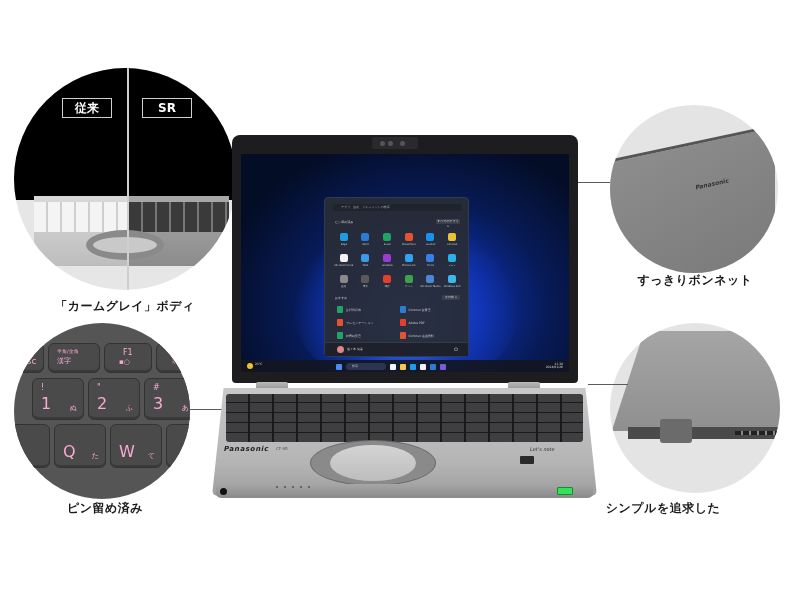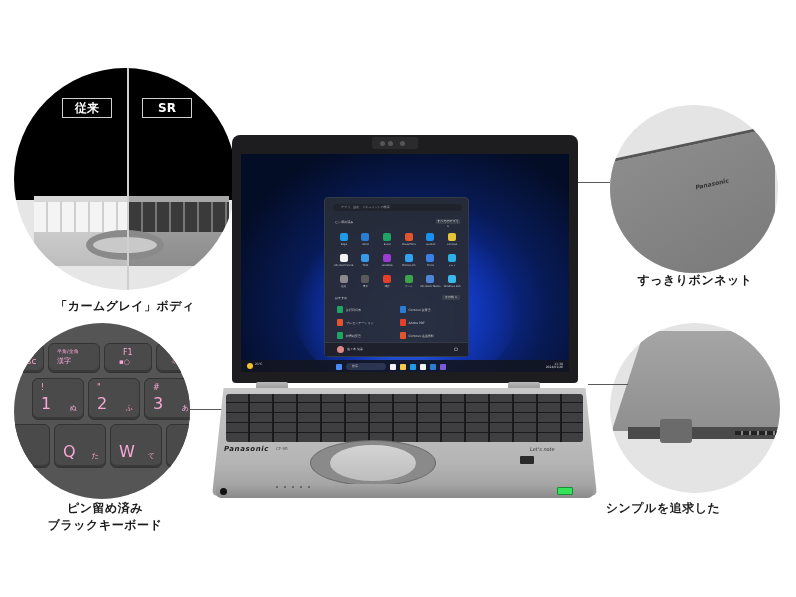--- a/index.html
+++ b/index.html
@@ -151,21 +151,20 @@
     <span class="sm">た</span>
   </div>
   <div class="key" style="left:96px; top:101px; width:52px; height:44px;">
     <span class="big">W</span>
     <span class="sm">て</span>
   </div>
   <div class="key" style="left:152px; top:101px; width:52px; height:44px;"></div>
 </div>
 <div class="caption" style="left:10px; top:500px; width:190px;">
   <div>ピン留め済み</div>
-  <div>ブラックキーボード</div>
 </div>
 
 <div class="circle" id="c3">
   <div class="lid"></div>
   <div class="logo">Panasonic</div>
 </div>
 <div class="caption" style="left:612px; top:272px; width:166px;">すっきりボンネット</div>
 
 <div class="circle" id="c4">
   <div class="lid"></div>

